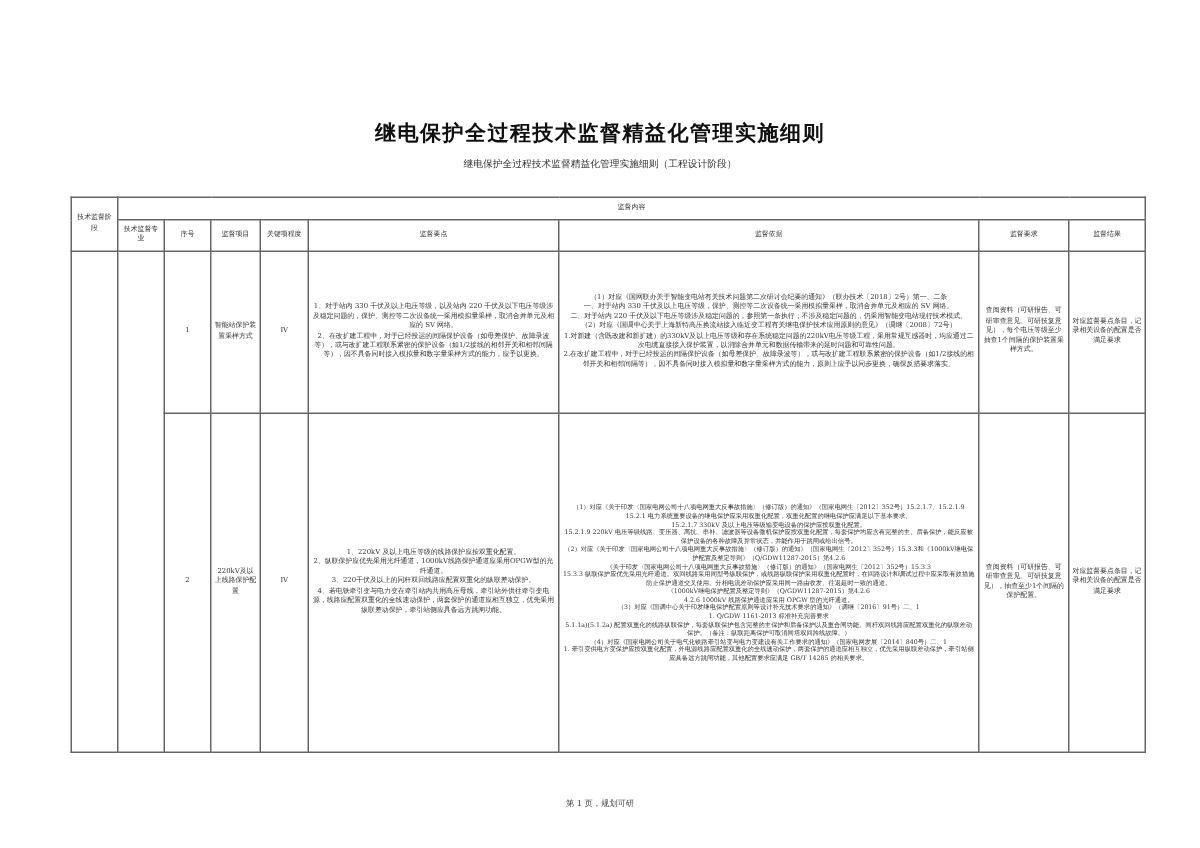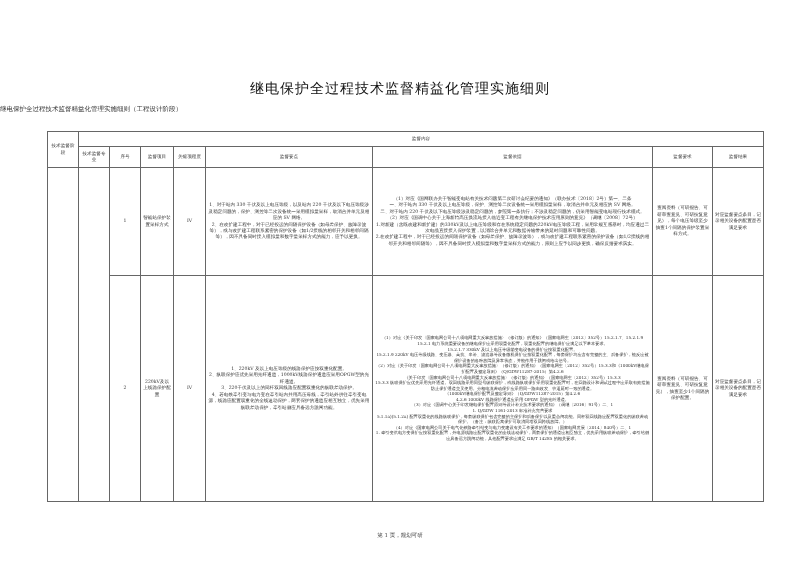--- a/index.html
+++ b/index.html
@@ -1,20 +1,20 @@
 <!DOCTYPE html>
 <html><head>
 <meta charset="utf-8">
 <style>
   html, body { margin: 0; padding: 0; background: #ffffff; }
   body { width: 800px; height: 565px; position: relative; overflow: hidden;
          font-family: "DejaVu Serif", "Liberation Serif", serif; color: #222; }
   .title { position: absolute; top: 80px; left: 0; width: 800px; text-align: center;
-           font-size: 14px; font-weight: normal; letter-spacing: 1px; color: #111; }
-  .subtitle { position: absolute; top: 105px; left: 0; width: 800px; 
+           font-size: 14px; font-weight: bold; letter-spacing: 1px; color: #111; }
+  .subtitle { position: absolute; top: 105px; left: 0; width: 800px; text-align: center;
               font-size: 6.5px; color: #333; }
   table.main { position: absolute; top: 131px; left: 47px; width: 716px;
                border-collapse: collapse; table-layout: fixed; }
   table.main td, table.main th { border: 1px solid #666; font-weight: normal;
                font-size: 4.6px; line-height: 6.4px; color: #333; padding: 0 2px;
                vertical-align: middle; text-align: center; }
   .h1 { height: 15px; }
   .h2 { height: 21px; }
   .r1 { height: 108px; }
   .r2 { height: 226px; }

